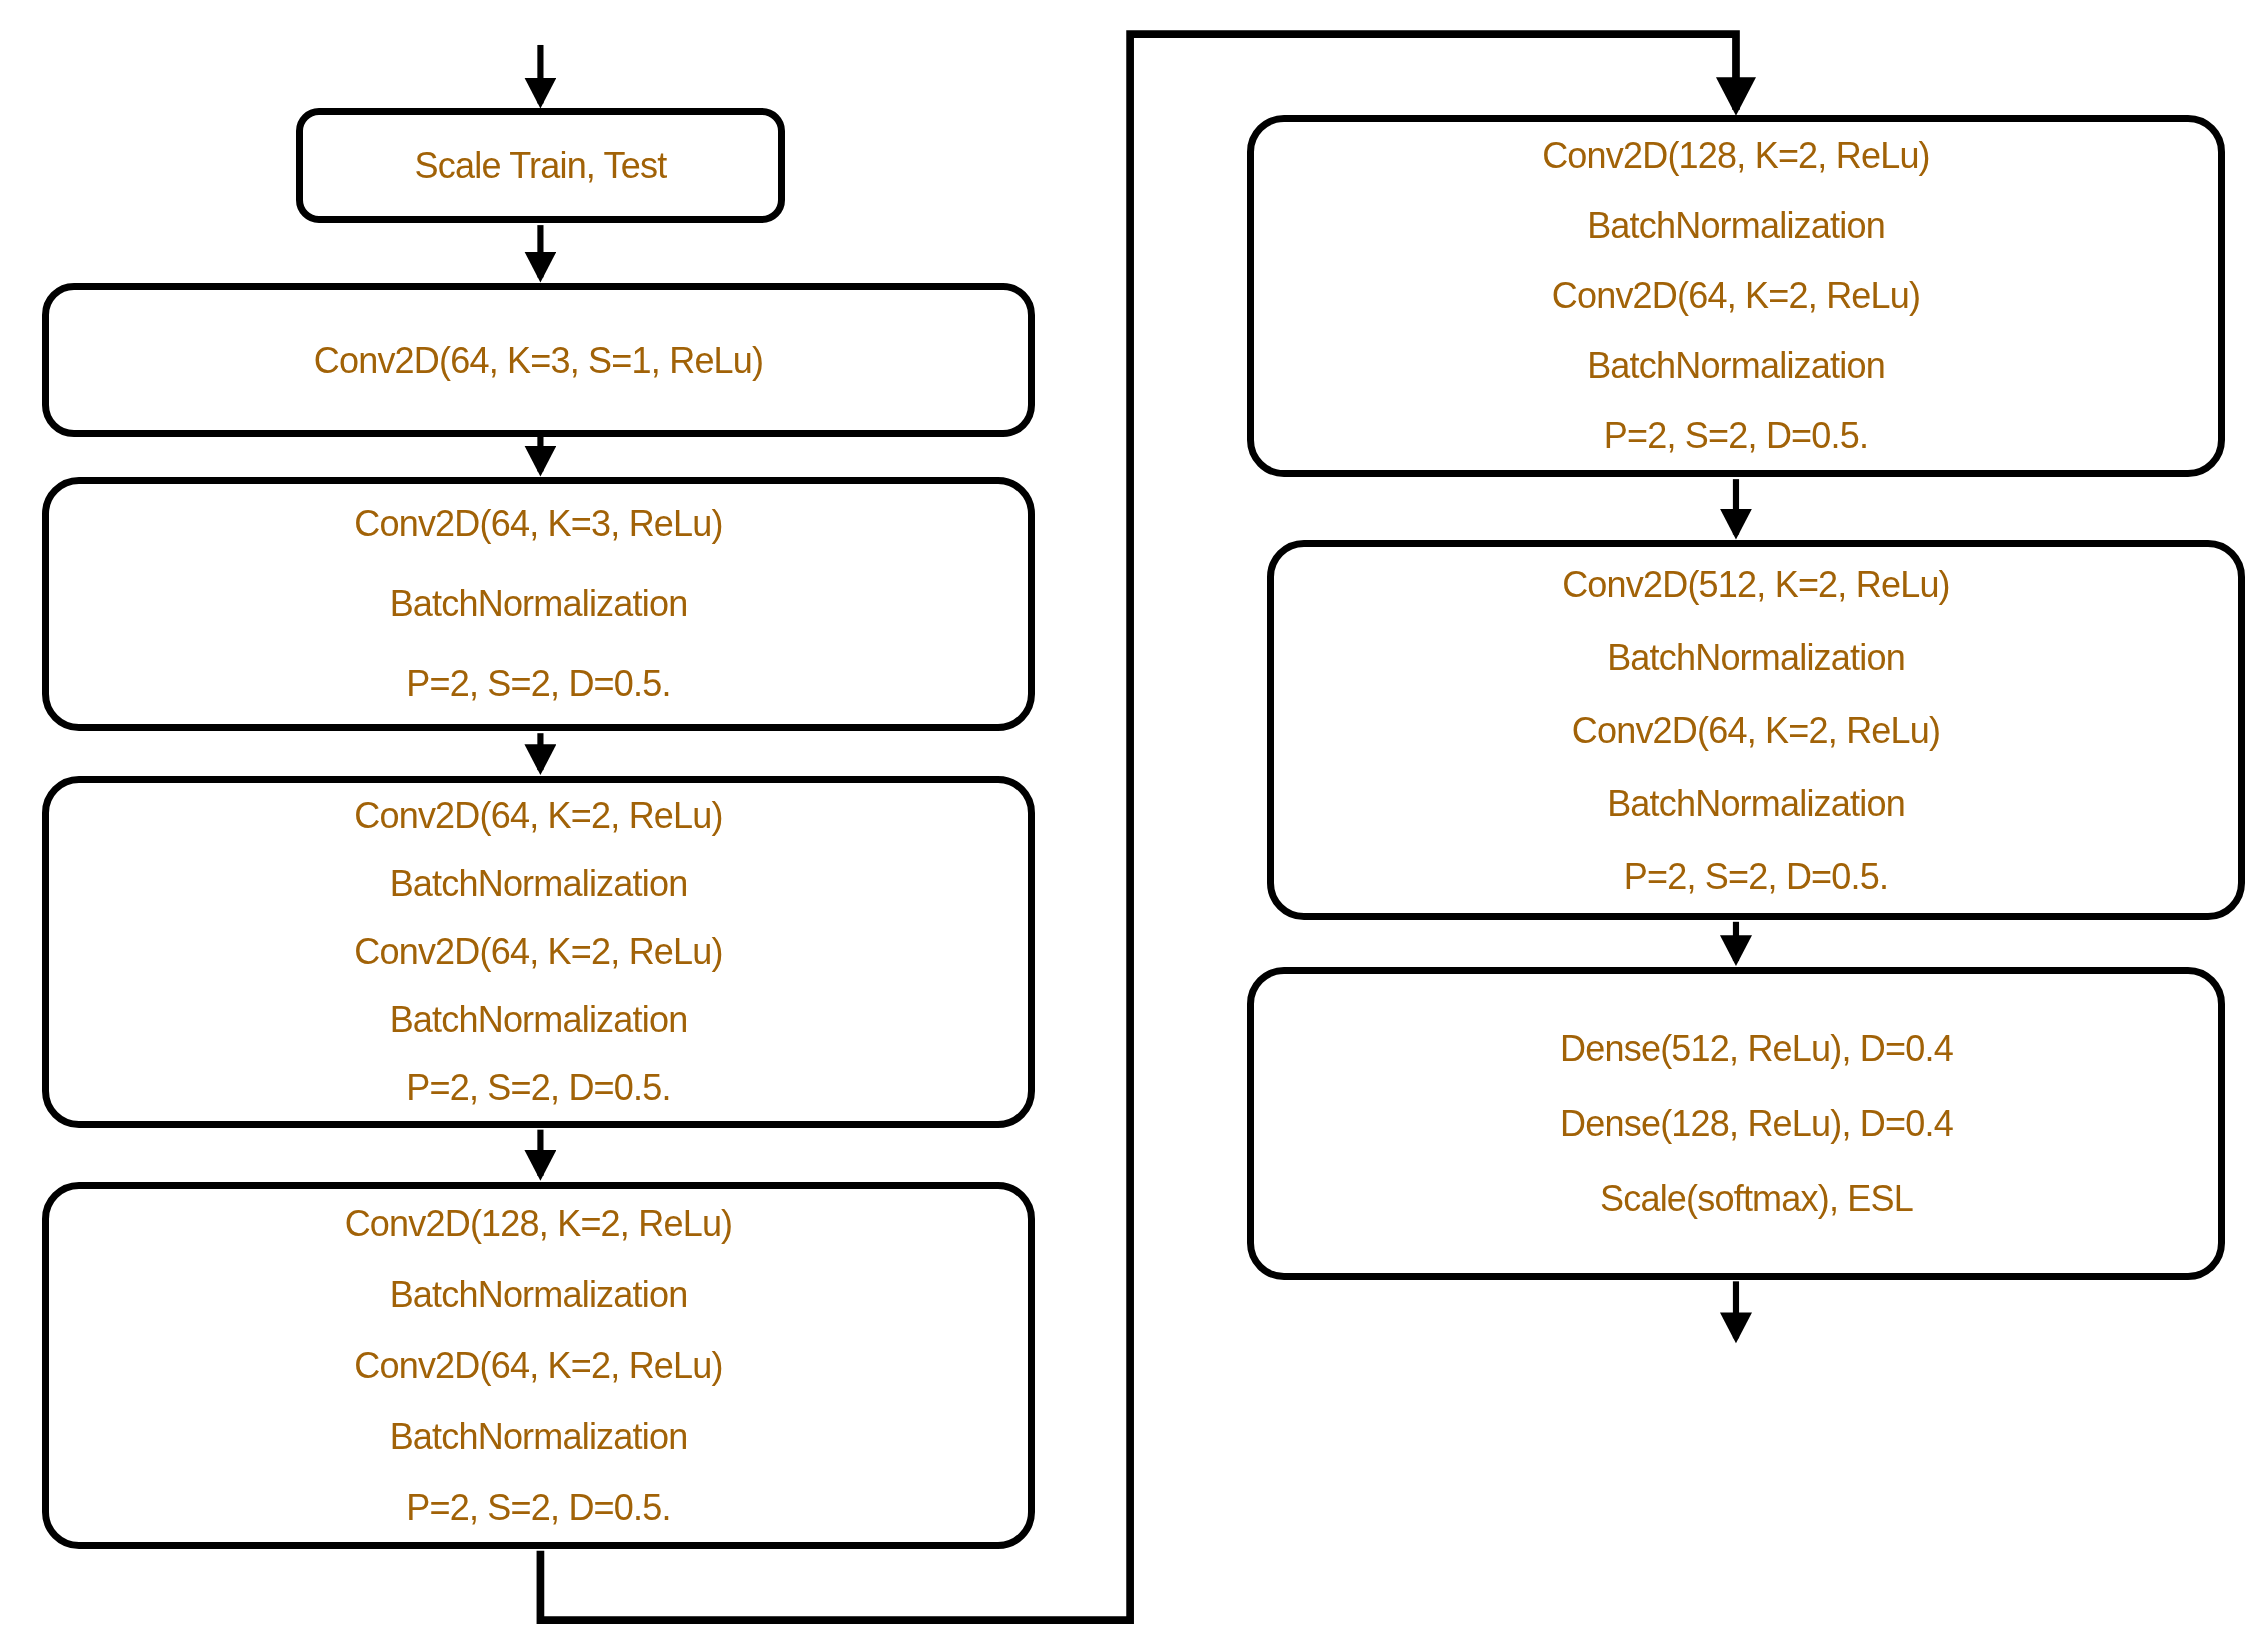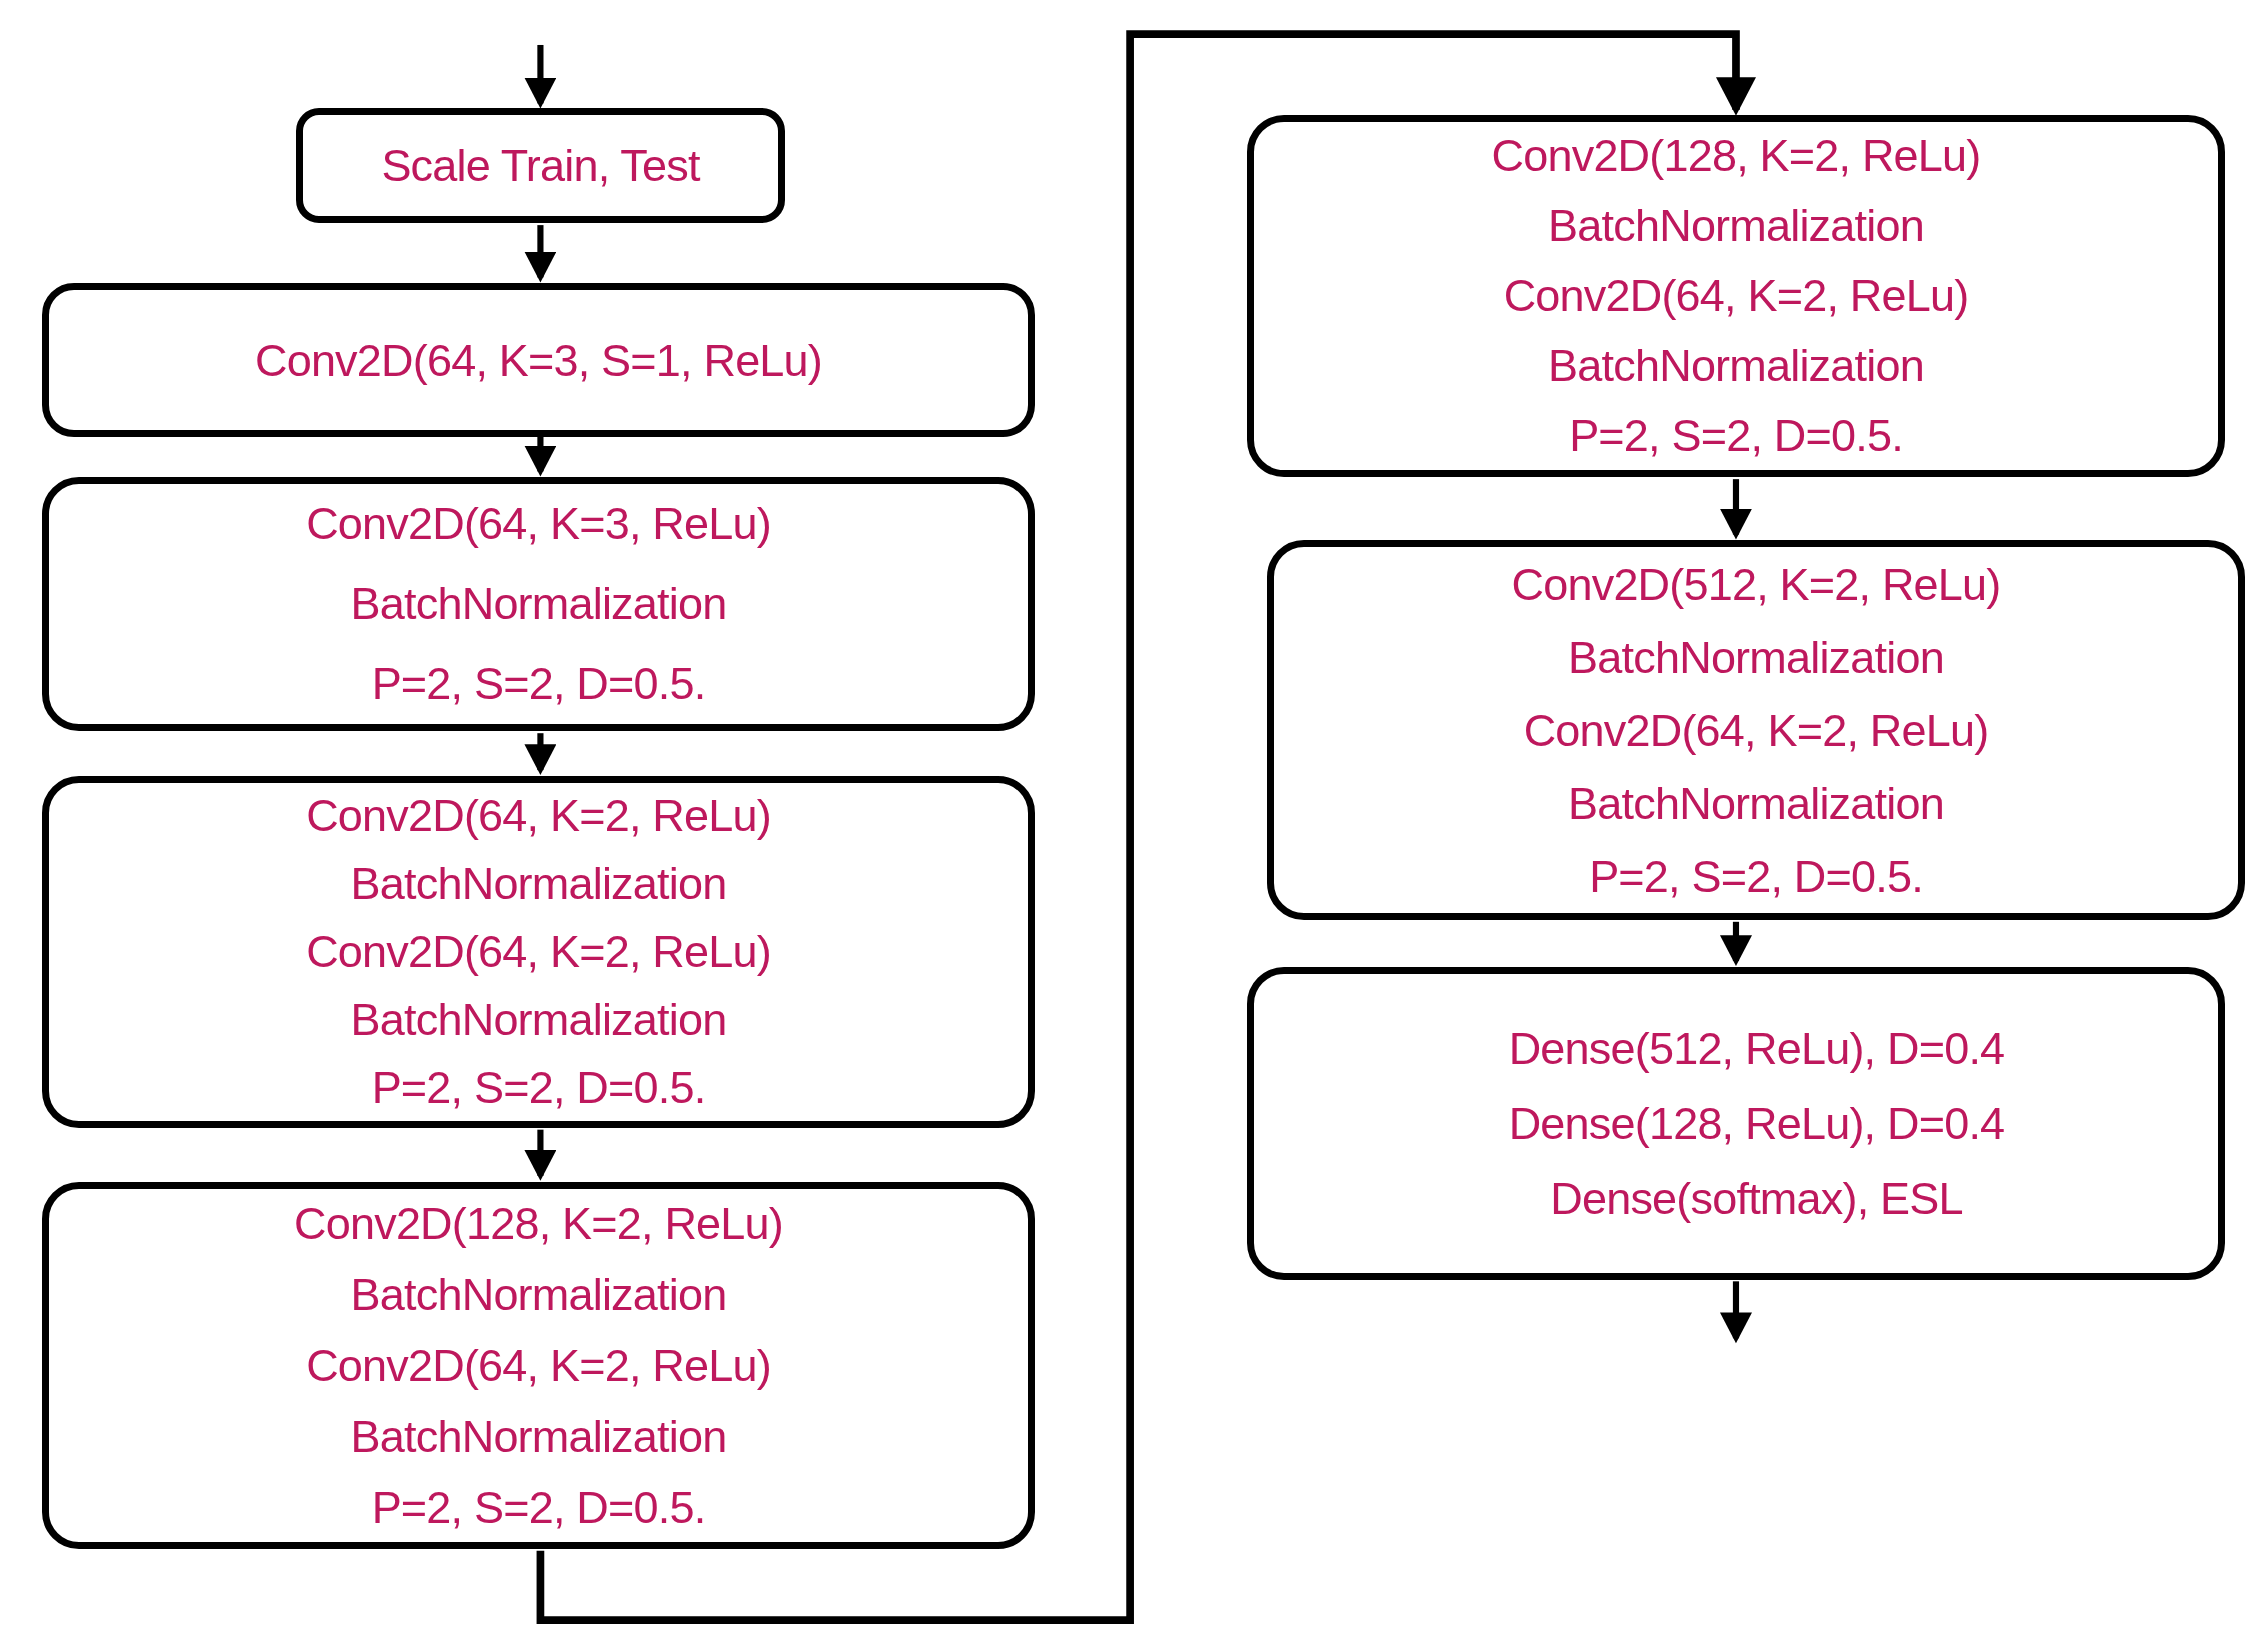--- a/index.html
+++ b/index.html
@@ -27,22 +27,22 @@
     position: absolute;
     box-sizing: border-box;
     border: 7px solid #000000;
     border-radius: 37px;
     background: #ffffff;
     display: flex;
     flex-direction: column;
     align-items: center;
     justify-content: center;
     text-align: center;
-    color: #be185d;
-    font-size: 45px;
+    color: #a16207;
+    font-size: 36px;
     letter-spacing: -0.8px;
     white-space: nowrap;
   }
   .node .ln {
     display: block;
   }
 </style>
 </head>
 <body>
 
@@ -110,17 +110,17 @@
     <span class="ln">Conv2D(512, K=2, ReLu)</span>
     <span class="ln">BatchNormalization</span>
     <span class="ln">Conv2D(64, K=2, ReLu)</span>
     <span class="ln">BatchNormalization</span>
     <span class="ln">P=2, S=2, D=0.5.</span>
   </div>
 
   <div class="node" style="left:1247px; top:967px; width:978px; height:313px; line-height:75px;padding-left:41px;">
     <span class="ln">Dense(512, ReLu), D=0.4</span>
     <span class="ln">Dense(128, ReLu), D=0.4</span>
-    <span class="ln">Dense(softmax), ESL</span>
+    <span class="ln">Scale(softmax), ESL</span>
   </div>
 
 </div>
 
 
 </body></html>

